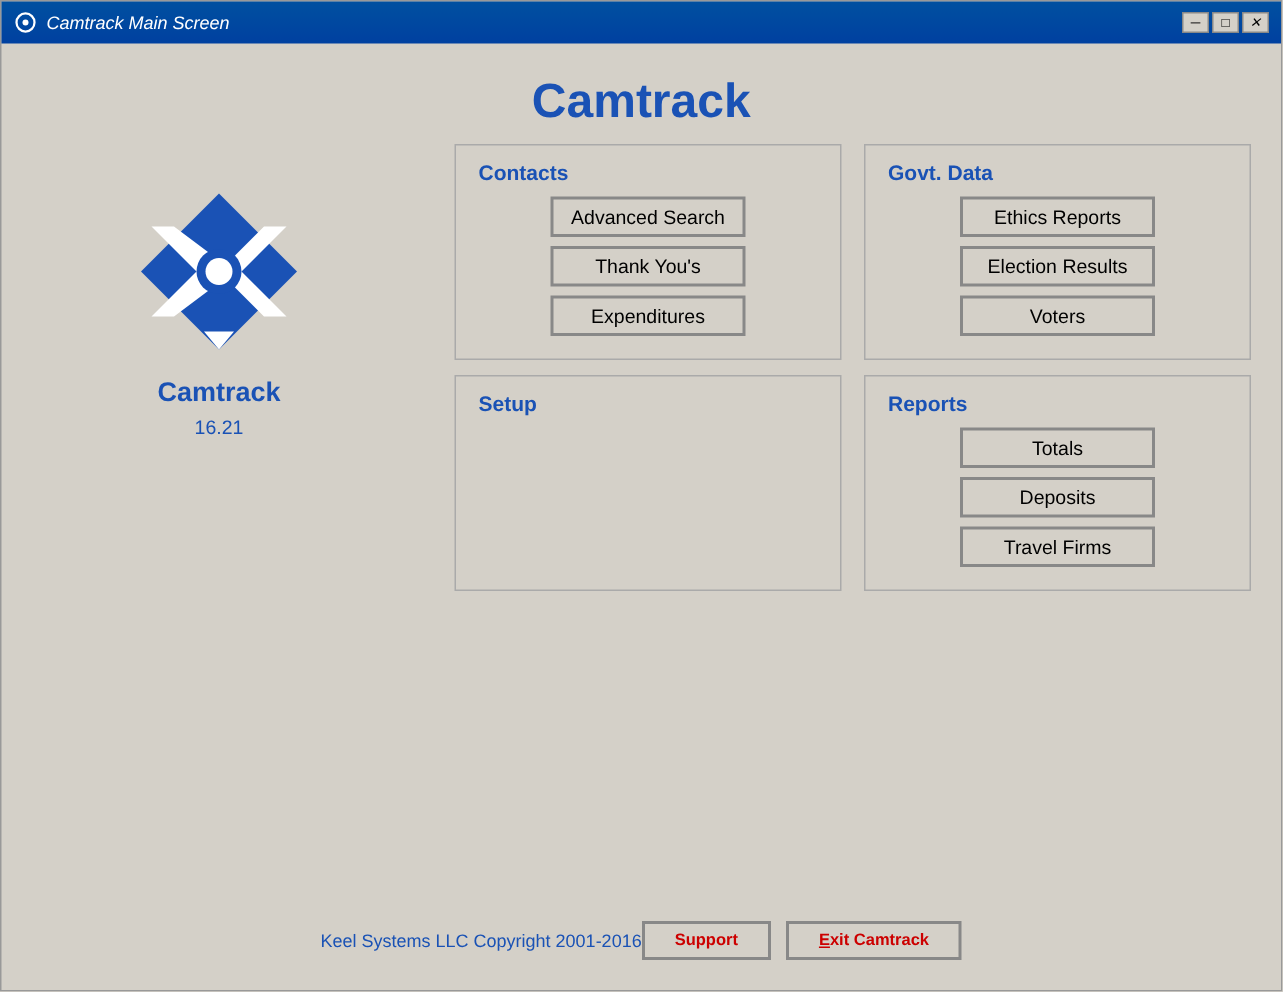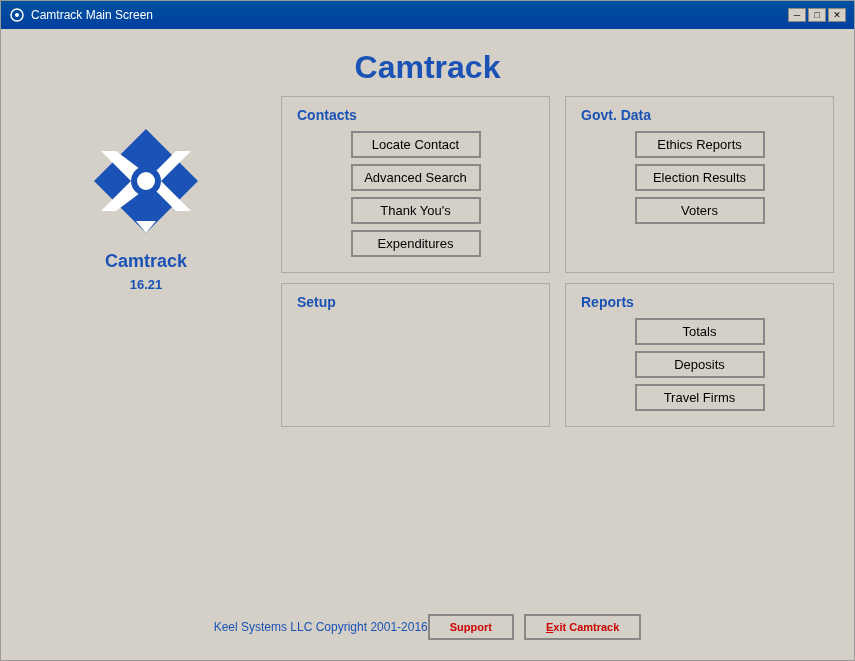--- a/index.html
+++ b/index.html
@@ -23,20 +23,21 @@
 
     .title-bar {
       background: linear-gradient(to bottom, #0050a0, #0040a0);
       color: white;
       height: 28px;
       display: flex;
       align-items: center;
       padding: 0 8px;
       gap: 6px;
       flex-shrink: 0;
+      font-style: italic;
     }
 
     .title-bar-icon {
       width: 16px;
       height: 16px;
       display: flex;
       align-items: center;
       justify-content: center;
     }
 
@@ -109,28 +110,28 @@
 
     .logo-label {
       color: #1a52b5;
       font-size: 18px;
       font-weight: bold;
     }
 
     .logo-version {
       color: #1a52b5;
       font-size: 13px;
-      font-weight: bold;
     }
 
     .right-panel {
       flex: 1;
       display: flex;
       flex-direction: column;
       gap: 10px;
+      margin-left: 22px;
     }
 
     .panels-row {
       display: flex;
       gap: 15px;
     }
 
     .panel-box {
       background: #d4d0c8;
       border: 1px solid #aaa;
@@ -244,21 +245,20 @@
         </div>
       </div>
 
       <div class="right-panel">
 
         <div class="panels-row">
 
           <div class="panel-box">
             <div class="panel-title">Contacts</div>
             <div class="panel-buttons">
-              <button class="panel-btn">Locate Contact</button>
               <button class="panel-btn">Advanced Search</button>
               <button class="panel-btn">Thank You's</button>
               <button class="panel-btn">Expenditures</button>
             </div>
           </div>
 
           <div class="panel-box">
             <div class="panel-title">Govt. Data</div>
             <div class="panel-buttons">
               <button class="panel-btn">Ethics Reports</button>

